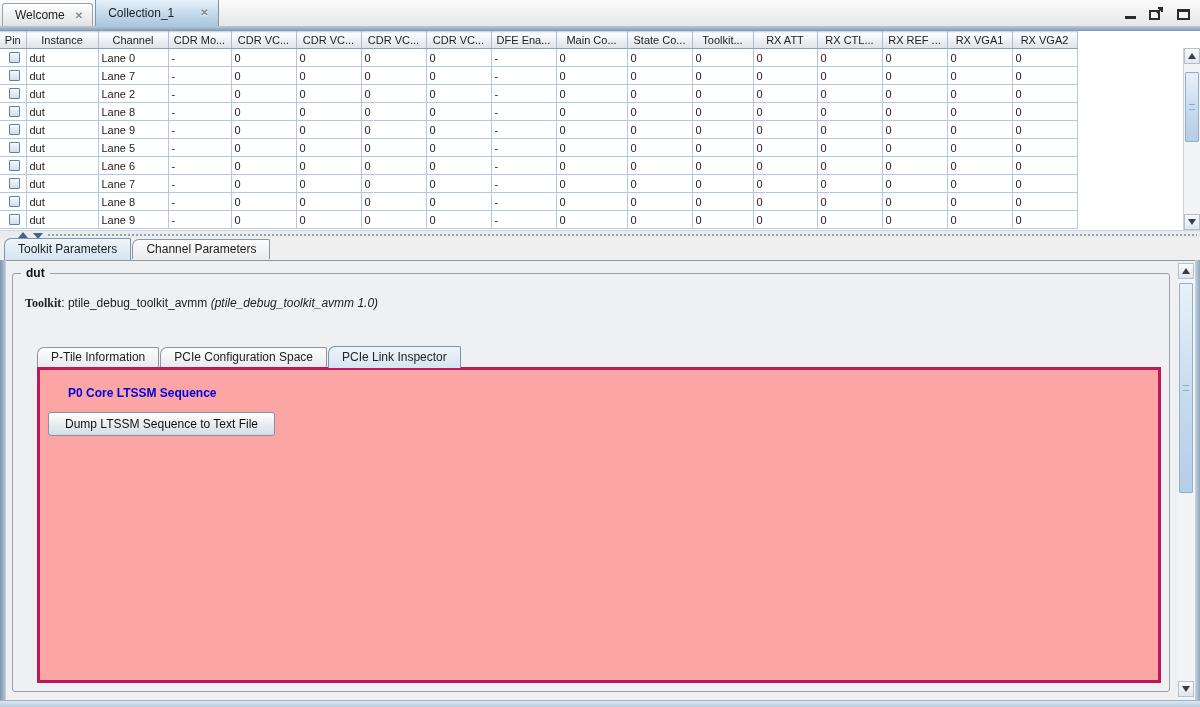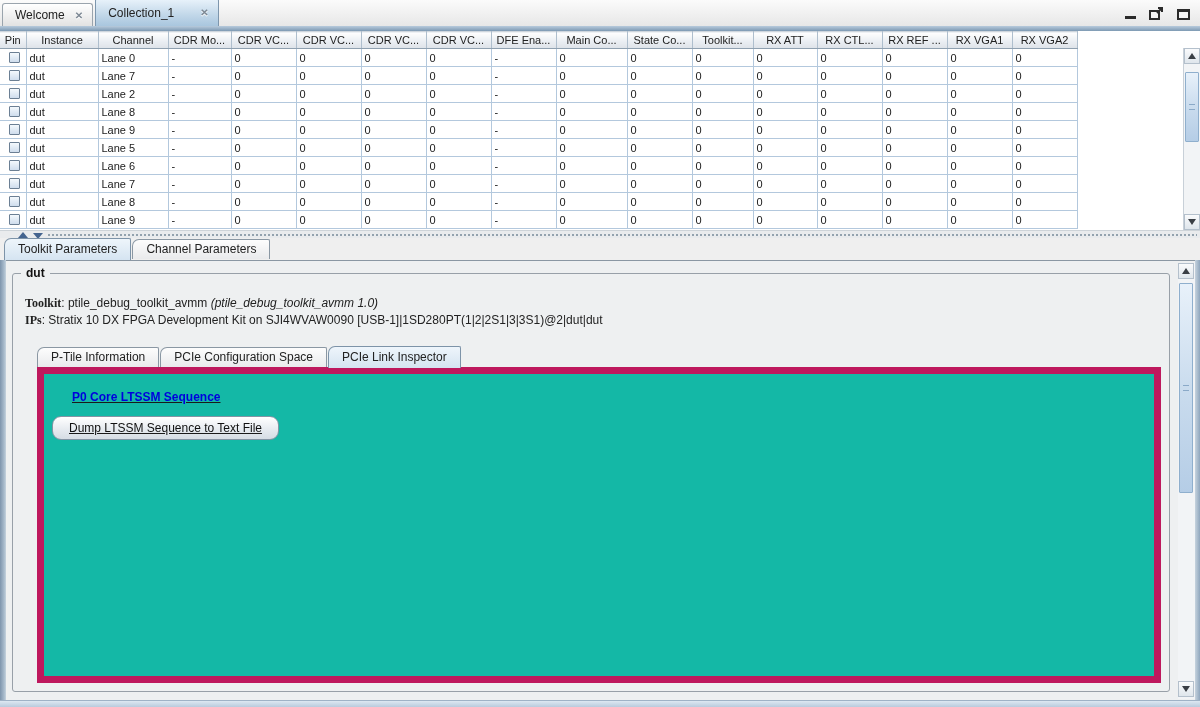--- a/index.html
+++ b/index.html
@@ -95,31 +95,31 @@
   #groupbox-legend { position:absolute; top:-8px; left:8px; background:#eef0f1; padding:0 5px;
                      font-weight:bold; font-size:12px; color:#111; }
   #toolkit-line { margin:22px 0 0 12px; font-size:12px; color:#222; }
   #ips-line { margin:2px 0 0 12px; font-size:12px; color:#222; }
   .bold-label { font-weight:bold;font-family:Liberation Serif, serif; }
   .italic-text { font-style:italic; }
 
   
   #inner-tabs-bar { position:absolute; left:24px; top:72px; height:22px; z-index:3; }
   #inner-content { position:absolute; left:24px; right:8px; top:93px; bottom:8px;
-                   border:7px solid #be185d; background:#14b8a6;text-decoration:underline; }
+                   border:3px solid #be185d; background:#fca5a5; }
   #ltssm-heading { margin:16px 0 0 28px; font-size:12px; font-weight:bold; color:#0000dd; }
   #ltssm-row { display:flex; align-items:center; margin:12px 0 0 28px; }
   #ltssm-label { font-size:12px; color:#222; }
   #ltssm-input { width:447px; height:18px; margin-left:9px; border:1px solid #7fa5d2;
                  background:#fff; font-family:"Liberation Sans",sans-serif; font-size:11px;
                  color:#8a8a8a; padding:0 3px; }
   #dump-btn { display:block; margin:12px 0 0 8px; height:24px; padding:0 16px;
               font-family:"Liberation Sans",sans-serif; font-size:12px; color:#111;
               background:linear-gradient(#ffffff,#e7ebf0 55%,#d6dde4); border:1px solid #8494a4;
-              border-radius:9px; box-shadow:inset 0 1px 0 #fff; cursor:pointer; }
+              border-radius:3px; box-shadow:inset 0 1px 0 #fff; cursor:pointer; }
 
   
   #statusbar { position:absolute; left:0; bottom:0; width:1200px; height:7px;
                background:linear-gradient(#dde8f2,#b9cbdd); border-top:1px solid #9fb2c6; }
 </style>
 </head>
 <body>
 
 <div id="app">
 
@@ -417,23 +417,20 @@
       <div class="stab"><span>Channel Parameters</span></div>
     </div>
 
   <div id="bottom-panel">
     <div id="groupbox">
       <span id="groupbox-legend">dut</span>
 
       <div id="toolkit-line">
         <span class="bold-label">Toolkit</span><span>: ptile_debug_toolkit_avmm </span><span class="italic-text">(ptile_debug_toolkit_avmm 1.0)</span>
       </div>
-      <div id="ips-line">
-        <span class="bold-label">IPs</span><span>: Stratix 10 DX FPGA Development Kit on SJI4WVAW0090 [USB-1]|1SD280PT(1|2|2S1|3|3S1)@2|dut|dut</span>
-      </div>
 
       <div id="inner-tabs-bar" class="swing-tabs">
           <div class="stab"><span>P-Tile Information</span></div>
           <div class="stab"><span>PCIe Configuration Space</span></div>
           <div class="stab active"><span>PCIe Link Inspector</span></div>
         </div>
       <div id="inner-content">
         <div id="ltssm-heading">P0 Core LTSSM Sequence</div>
         <button id="dump-btn">Dump LTSSM Sequence to Text File</button>
       </div>

